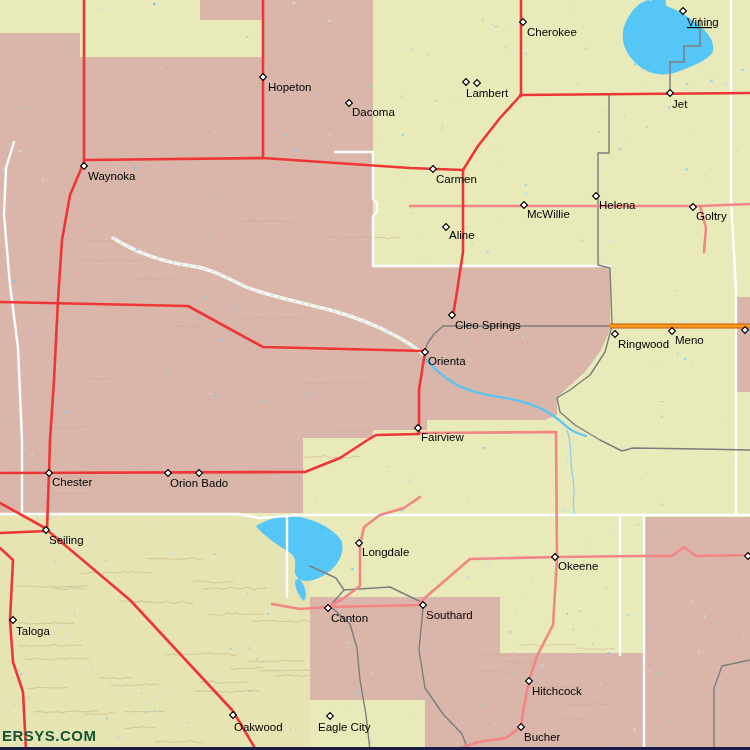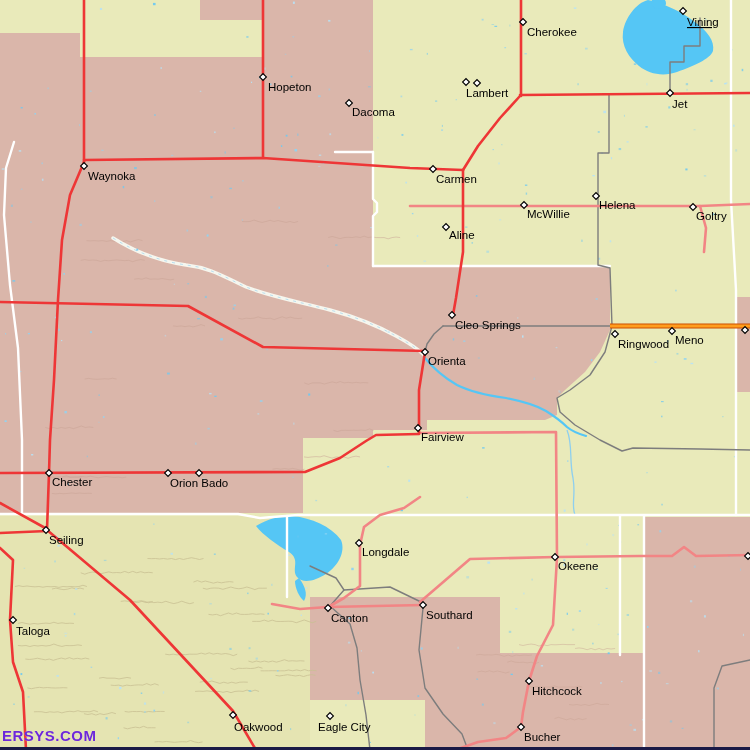--- a/index.html
+++ b/index.html
@@ -2,21 +2,21 @@
 <html><head>
 <meta charset="utf-8">
 <style>
   html,body{margin:0;padding:0;background:#fff;}
   .stage{position:relative;width:750px;height:750px;overflow:hidden;
          font-family:"Liberation Sans",sans-serif;background:#e9eaba;}
   .stage svg{position:absolute;left:0;top:0;}
   .town-label{font-family:"Liberation Sans",sans-serif;font-size:11.5px;fill:#000;}
   .town-label.link{text-decoration:underline;}
   .watermark{position:absolute;left:2px;top:727px;font-weight:bold;font-size:15px;
-             letter-spacing:.5px;color:#6d28d9;text-shadow:0 0 1px rgba(255,255,255,.5);}
+             letter-spacing:.5px;color:#14532d;text-shadow:0 0 1px rgba(255,255,255,.5);}
   .bottom-strip{position:absolute;left:0;top:747px;width:750px;height:3px;background:#1a1a46;}
 </style>
 </head>
 <body>
 
 <div class="stage">
   <svg id="map" width="750" height="750" viewBox="0 0 750 750">
       <g>
         <rect x="0" y="0" width="750" height="750" fill="#e9eaba"></rect>
         <rect x="0" y="516" width="310" height="234" fill="#e2dfab" opacity="0.55"></rect>

